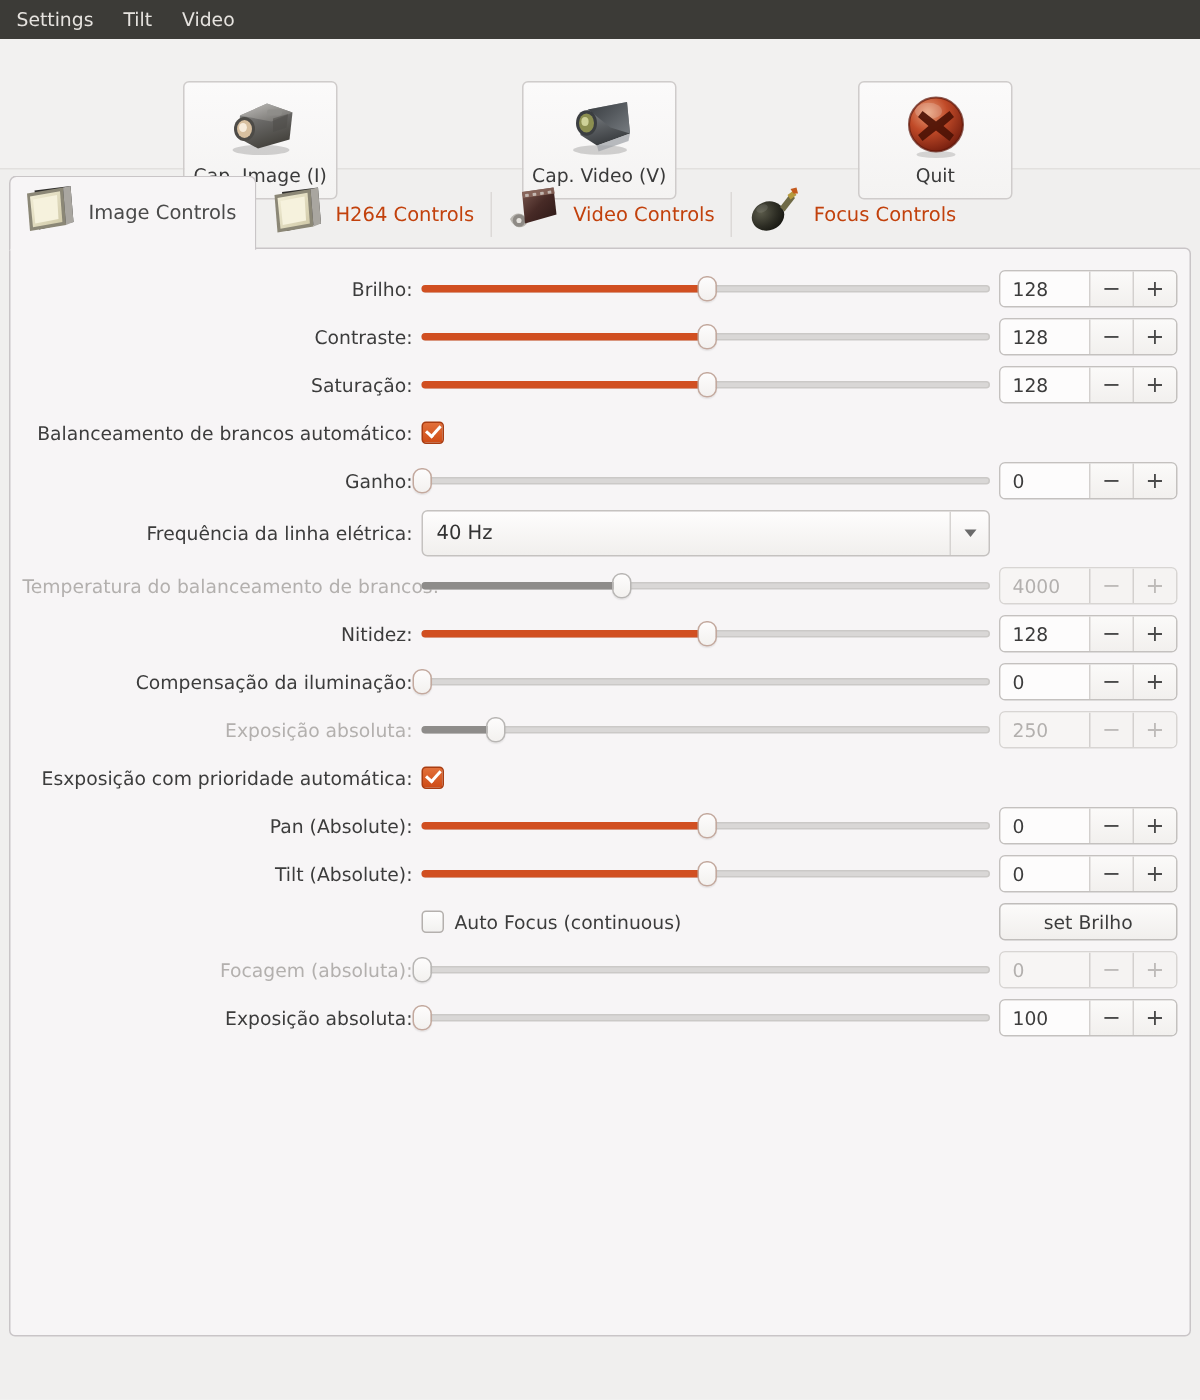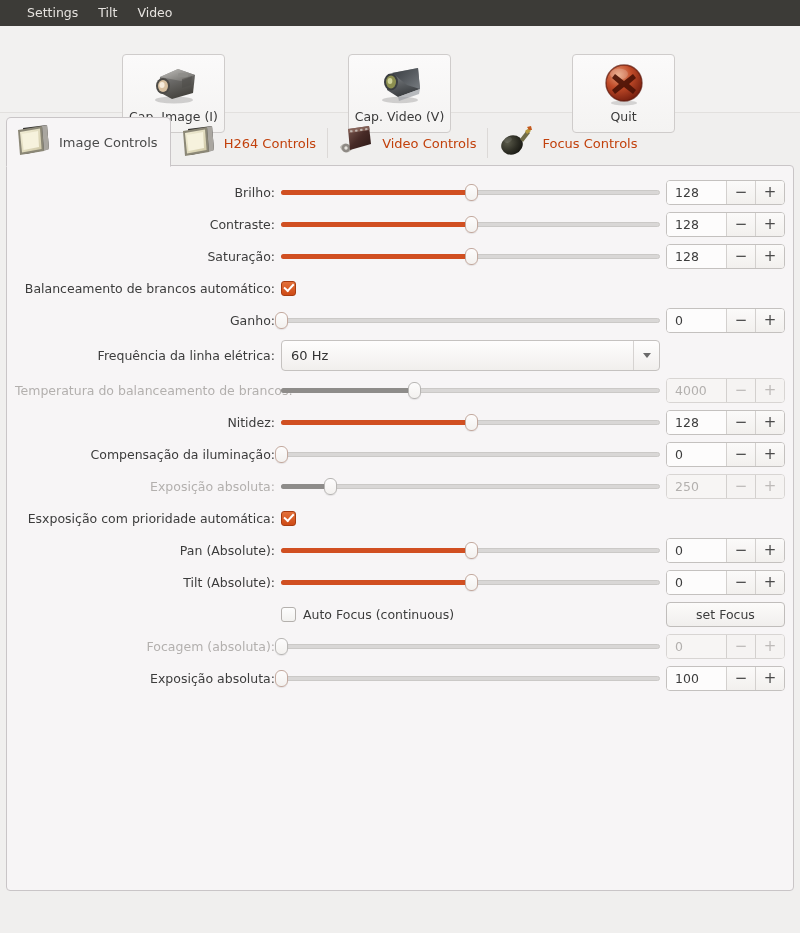--- a/index.html
+++ b/index.html
@@ -12,21 +12,21 @@
     color: #3c3c3c;
     overflow: hidden;
   }
 
   
   .menubar {
     height: 26px;
     background: #3c3b37;
     display: flex;
     align-items: center;
-    padding-left: 18px;
+    padding-left: 2px;
     gap: 2px;
   }
   .menubar-item {
     color: #e6e3df;
     font-size: 12.5px;
     padding: 3px 9px;
     line-height: 1;
     cursor: default;
   }
 
@@ -527,21 +527,21 @@
       <div class="val">0</div>
       <div class="btn">−</div>
       <div class="btn">+</div>
     </div>
           </div>
     </div>
         <div class="row" style="height:38px">
       <div class="label">Frequência da linha elétrica:</div>
       <div class="mid">
         <div class="combo">
-          <span>60 Hz</span>
+          <span>40 Hz</span>
           <span class="arrowbox">
                 <span class="arrow"></span>
               </span>
         </div>
       </div>
       <div class="right"></div>
     </div>
         <div class="row disabled">
       <div class="label">Temperatura do balanceamento de brancos:</div>
       <div class="mid">
@@ -655,21 +655,21 @@
     </div>
         <div class="row">
       <div class="label"></div>
       <div class="mid">
         <div class="cbwrap">
           <span class="cbox"></span>
           <span class="cbtext">Auto Focus (continuous)</span>
         </div>
       </div>
       <div class="right">
-        <div class="pbtn">set Focus</div>
+        <div class="pbtn">set Brilho</div>
       </div>
     </div>
         <div class="row disabled">
       <div class="label">Focagem (absoluta):</div>
       <div class="mid">
             <div class="slider disabled">
       <div class="track"></div>
       <div class="fill" style="width:0%"></div>
       <div class="knob" style="left:0%"></div>
     </div>

